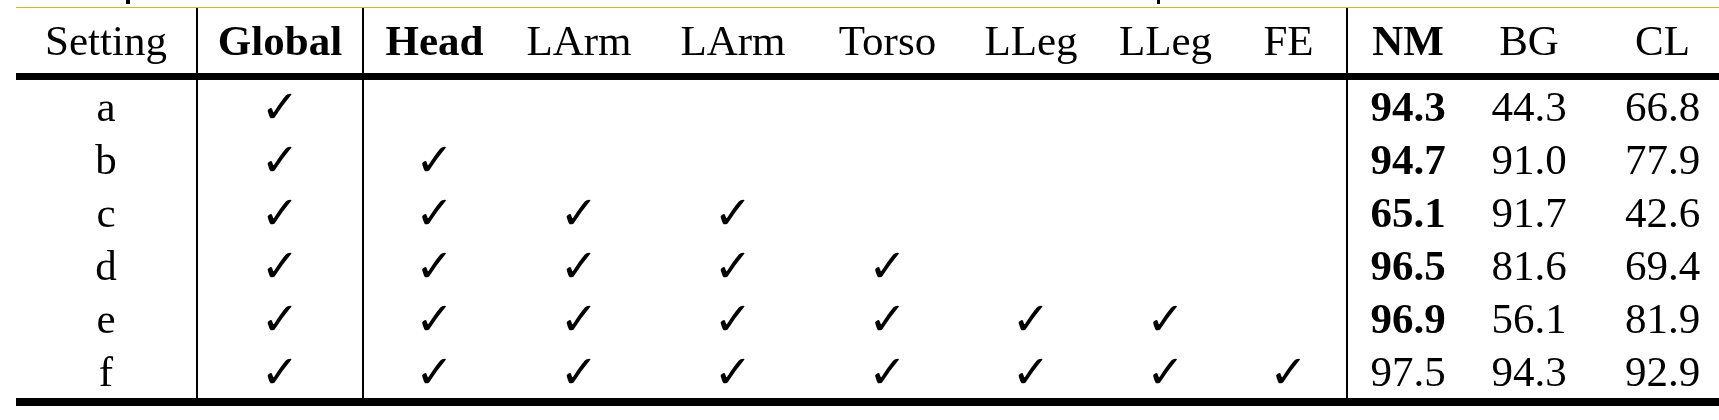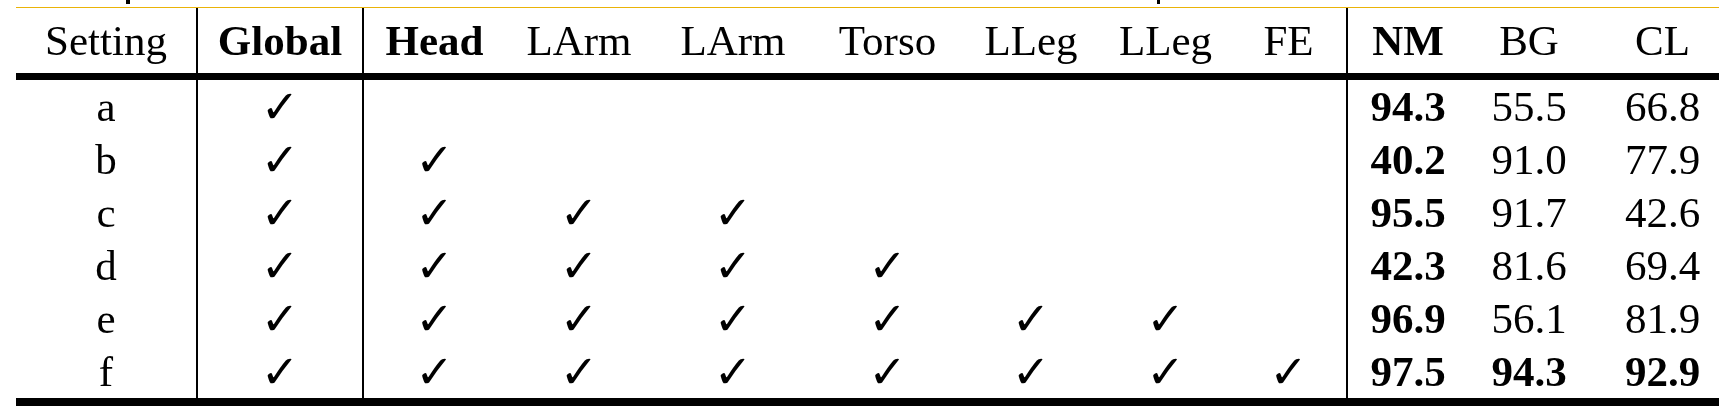--- a/index.html
+++ b/index.html
@@ -46,21 +46,21 @@
   thead th {
     height: 65px;
     border-bottom: 7px solid #000000;
   }
   tbody td { height: 53px; }
   .vline { border-left: 2px solid #000000; font-weight: bold; }
   td.check {
     font-family: "DejaVu Sans", sans-serif;
     font-size: 46px;
   }
-  td.bold { font-weight: bold; margin-top: 35px; }
+  td.bold { font-weight: normal; margin-top: 35px; }
 </style>
 </head>
 <body>
 
 <div class="screenshot">
 
   <div id="remnant-1" class="caption-remnant"></div>
   <div id="remnant-2" class="caption-remnant"></div>
 
   <table class="ablation">
@@ -99,62 +99,62 @@
         <td>a</td>
         <td class="vline check">✓</td>
         <td class="vline check"></td>
         <td class="check"></td>
         <td class="check"></td>
         <td class="check"></td>
         <td class="check"></td>
         <td class="check"></td>
         <td class="check"></td>
         <td class="vline">94.3</td>
-        <td>55.5</td>
+        <td>44.3</td>
         <td>66.8</td>
       </tr>
       <tr>
         <td>b</td>
         <td class="vline check">✓</td>
         <td class="vline check">✓</td>
         <td class="check"></td>
         <td class="check"></td>
         <td class="check"></td>
         <td class="check"></td>
         <td class="check"></td>
         <td class="check"></td>
-        <td class="vline">40.2</td>
+        <td class="vline">94.7</td>
         <td>91.0</td>
         <td>77.9</td>
       </tr>
       <tr>
         <td>c</td>
         <td class="vline check">✓</td>
         <td class="vline check">✓</td>
         <td class="check">✓</td>
         <td class="check">✓</td>
         <td class="check"></td>
         <td class="check"></td>
         <td class="check"></td>
         <td class="check"></td>
-        <td class="vline">95.5</td>
+        <td class="vline">65.1</td>
         <td>91.7</td>
         <td>42.6</td>
       </tr>
       <tr>
         <td>d</td>
         <td class="vline check">✓</td>
         <td class="vline check">✓</td>
         <td class="check">✓</td>
         <td class="check">✓</td>
         <td class="check">✓</td>
         <td class="check"></td>
         <td class="check"></td>
         <td class="check"></td>
-        <td class="vline">42.3</td>
+        <td class="vline">96.5</td>
         <td>81.6</td>
         <td>69.4</td>
       </tr>
       <tr>
         <td>e</td>
         <td class="vline check">✓</td>
         <td class="vline check">✓</td>
         <td class="check">✓</td>
         <td class="check">✓</td>
         <td class="check">✓</td>

